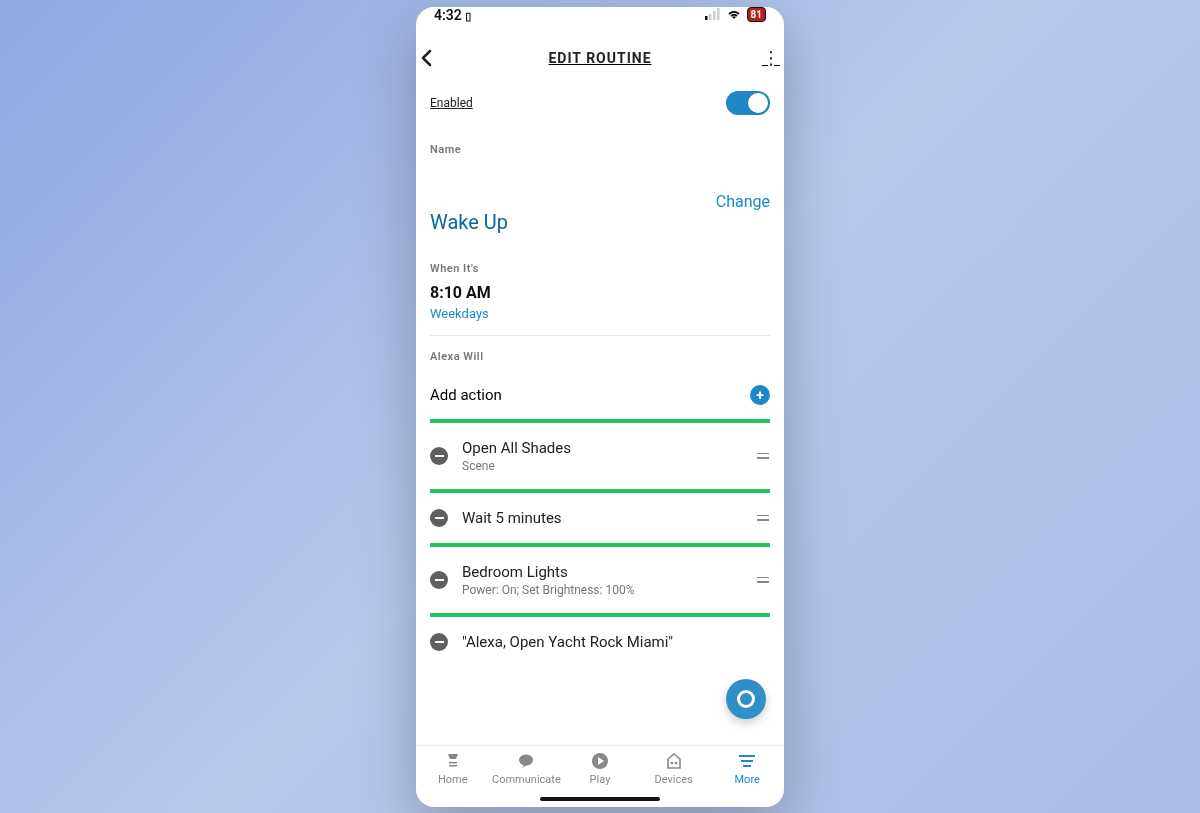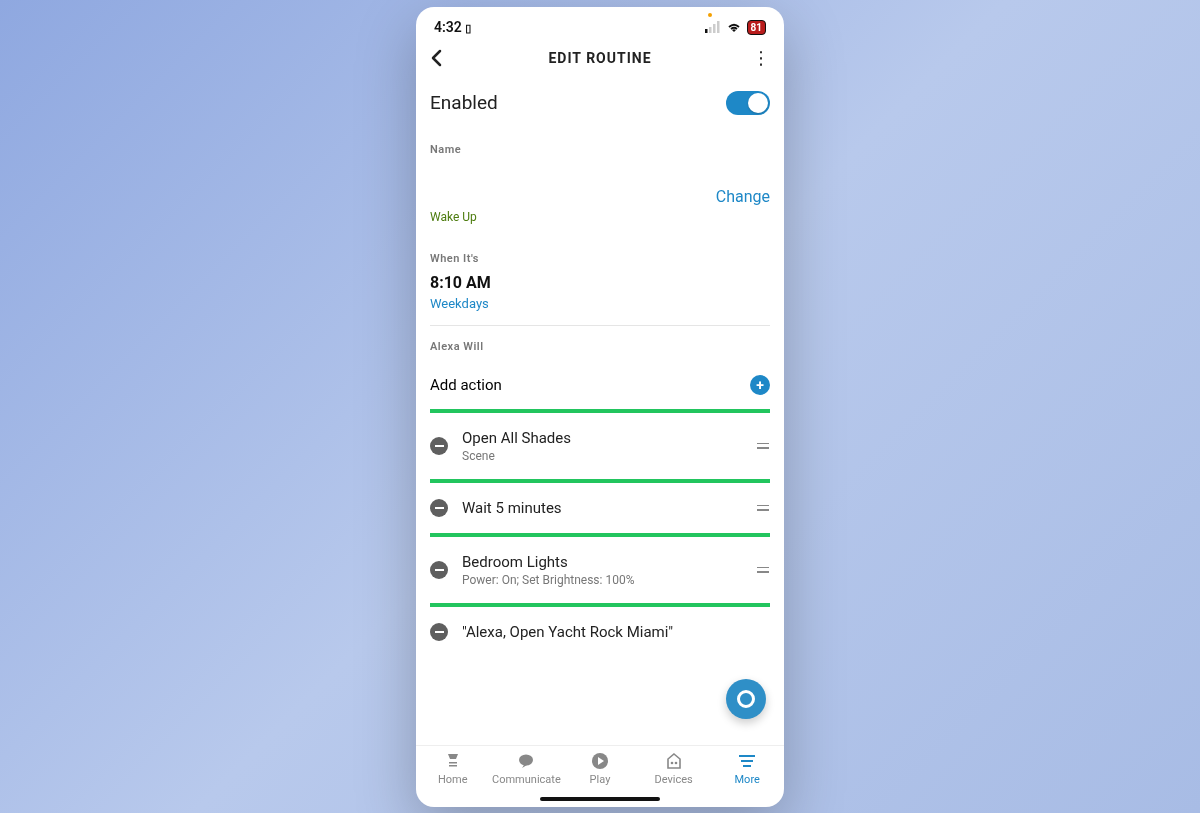--- a/index.html
+++ b/index.html
@@ -20,62 +20,63 @@
     box-shadow: 0 20px 60px rgba(0,0,0,0.25);
     display: flex;
     flex-direction: column;
     overflow: hidden;
     position: relative;
   }
   
   .statusbar {
     height: 28px;
     display: flex;
-    align-items: flex-end;
+    align-items: flex-start;
     justify-content: space-between;
     padding: 0 18px;
     font-size: 14px;
     font-weight: 600;
     color: #111;
   }
   .status-right { display: flex; align-items: center; gap: 5px; position: relative; }
   .status-dot { width:4px;height:4px;background:#f4a000;border-radius:50%; position:absolute; top:-7px; left:3px;}
   .status-icons { display:flex; gap:5px; align-items:center; }
   .battery-pill {
     border: 1.5px solid #111; border-radius:4px; padding:0 3px; font-size:10px; font-weight:700; line-height:13px;
     position:relative; background:#b91c1c; color:#fff;
   }
   
   .app-header{
     height:46px;
     display:flex;
     align-items:center;
     justify-content:flex-end;
-    padding:0 14px;
+    padding:0 4px;
+    text-decoration:underline;
   }
   .back-chevron{ width:26px; text-align:left; cursor:pointer; }
   .header-title{
     flex:1; text-align:center;
     font-size:14px; font-weight:700; letter-spacing:1px; color:#222;
   }
   .kebab{ width:26px; text-align:right; cursor:pointer; font-size:18px; color:#222; }
   
   .content { flex:1; overflow-y:auto; padding:0 14px; }
   .row { display:flex; align-items:center; justify-content:space-between; padding:10px 0; }
-  .enabled-label{ font-size:19px; color:#222; }
+  .enabled-label{ font-size:12px; color:#222;text-decoration:underline; }
   .toggle {
     width:44px;height:24px;border-radius:12px;background:#1e88c7;position:relative;cursor:pointer;
   }
   .toggle .knob{ width:20px;height:20px;border-radius:50%;background:#fff;position:absolute;top:2px;right:2px;box-shadow:0 1px 2px rgba(0,0,0,0.2);}
   .section-label{
     font-size:11px; color:#777; font-weight:600; letter-spacing:0.5px;
     margin-top:18px; margin-bottom:8px;
   }
   .name-row{ display:flex; align-items:center; justify-content:space-between; padding:6px 0 10px 0;}
-  .name-val{ font-size:12px; color:#4d7c0f;margin-top:40px; }
+  .name-val{ font-size:20px; color:#0369a1;margin-top:40px; }
   .link{ color:#1e88c7; font-size:16px; cursor:pointer; }
   .time-val{ font-size:16px; font-weight:700; color:#111; }
   .repeat{ font-size:13px; color:#1e88c7; margin-top:4px; }
   .divider{ height:1px; background:#e5e5e5; margin:14px 0 0 0; }
   .add-row{ display:flex; align-items:center; justify-content:space-between; padding:14px 0;}
   .add-link{ color:#000000; font-size:15px; cursor:pointer; }
   .plus-btn{
     width:20px;height:20px;border-radius:50%;background:#1e88c7;display:flex;align-items:center;justify-content:center;color:#fff;font-size:14px;font-weight:700;cursor:pointer;
   }
   .action-item{

